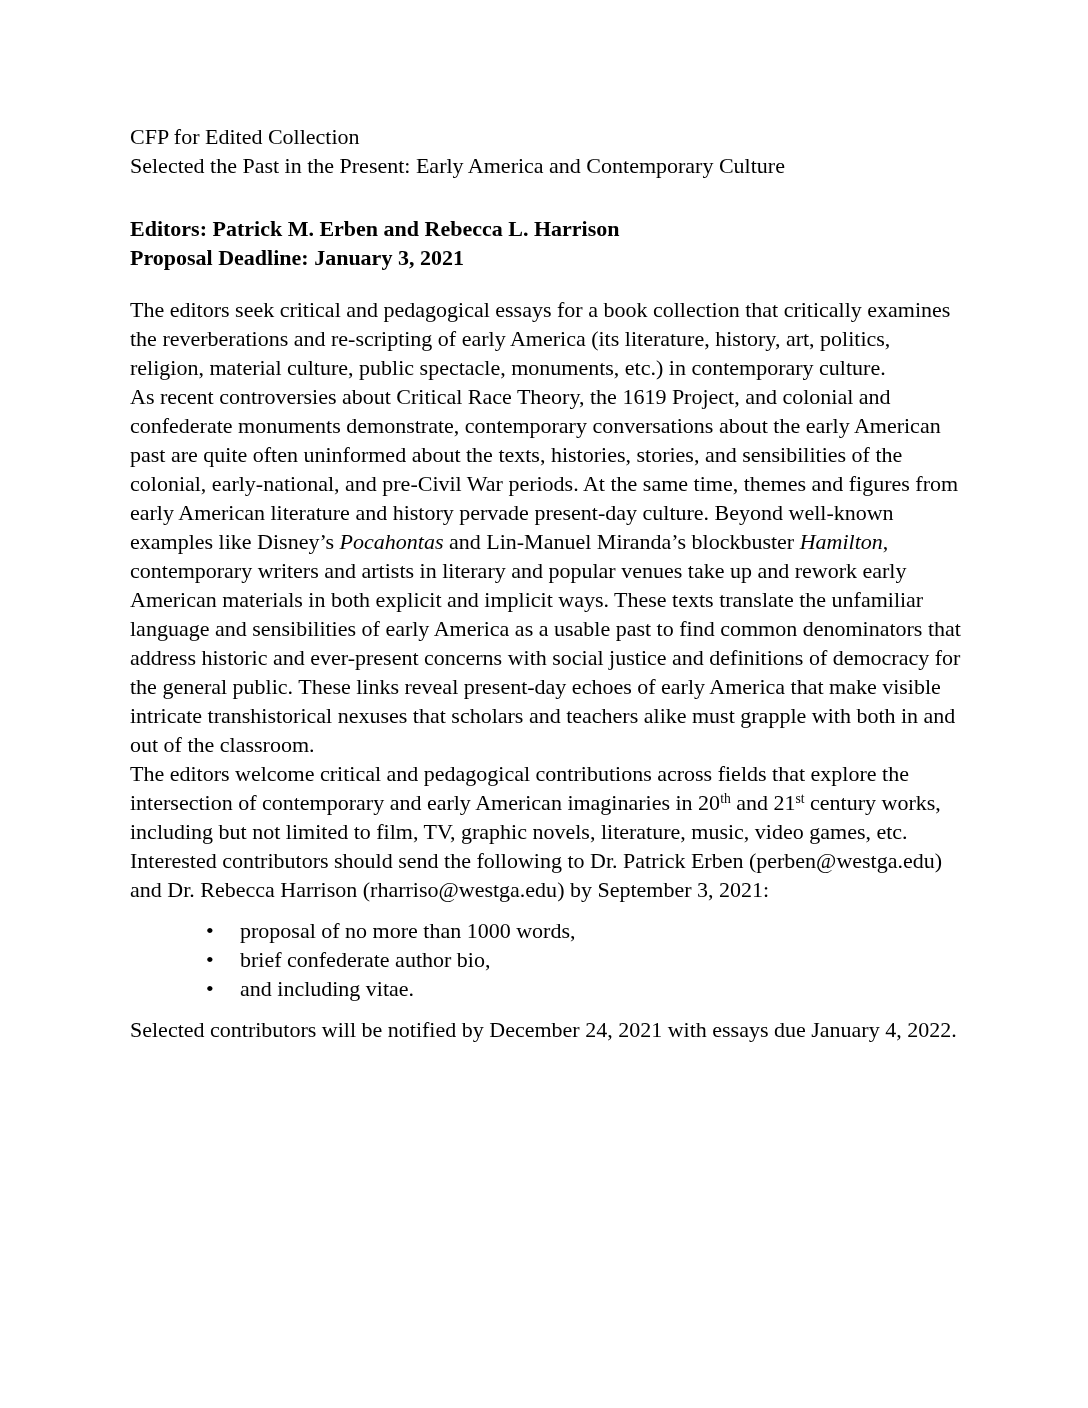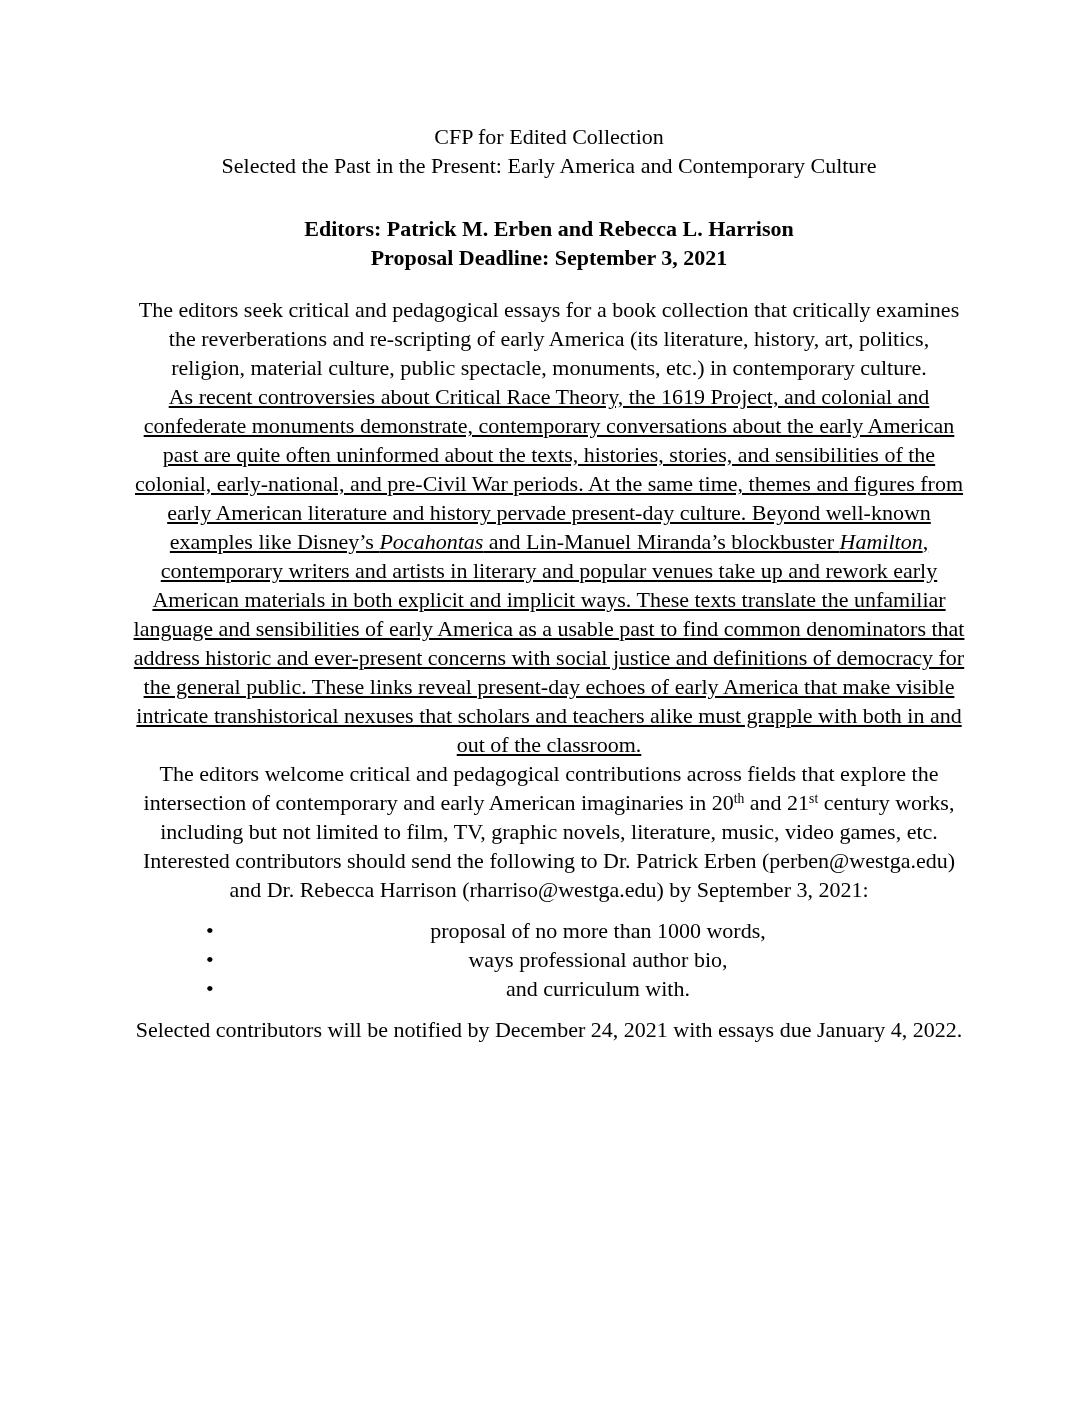--- a/index.html
+++ b/index.html
@@ -15,27 +15,27 @@
   .page {
     box-sizing: border-box;
     width: 1088px;
     min-height: 1408px;
     padding: 122px 120px 40px 130px;
     background: #ffffff;
     color: #000000;
     font-family: "Liberation Serif", "DejaVu Serif", serif;
     font-size: 22px;
     line-height: 29px;
-    text-align: center;
+    text-align: left;
   }
   .page p { margin: 0; }
   .title-block   { margin-bottom: 34px; }
   .editors-block { margin-bottom: 23px; font-weight: bold; }
   .para-1 { margin-bottom: 13px; }
-  .para-2 { margin-bottom: 33px; text-decoration: underline; }
+  .para-2 { margin-bottom: 33px; }
   .para-3 { margin-bottom: 0; }
   em { font-style: italic; }
   sup {
     font-size: 62%;
     line-height: 0;
     vertical-align: baseline;
     position: relative;
     top: -0.55em;
   }
   ul.bullets {
@@ -61,30 +61,30 @@
 
 <div class="page">
 
   <header class="title-block">
     <p>CFP for Edited Collection</p>
     <p>Selected the Past in the Present: Early America and Contemporary Culture</p>
   </header>
 
   <section class="editors-block">
     <p>Editors: Patrick M. Erben and Rebecca L. Harrison</p>
-    <p>Proposal Deadline: September 3, 2021</p>
+    <p>Proposal Deadline: January 3, 2021</p>
   </section>
 
   <p class="para-1">The editors seek critical and pedagogical essays for a book collection that critically examines the reverberations and re-scripting of early America (its literature, history, art, politics, religion, material culture, public spectacle, monuments, etc.) in contemporary culture.</p>
 
   <p class="para-2"><span>As recent controversies about Critical Race Theory, the 1619 Project, and colonial and confederate monuments demonstrate, contemporary conversations about the early American past are quite often uninformed about the texts, histories, stories, and sensibilities of the colonial, early-national, and pre-Civil War periods. At the same time, themes and figures from early American literature and history pervade present-day culture. Beyond well-known examples like Disney’s </span><em>Pocahontas</em><span> and Lin-Manuel Miranda’s blockbuster </span><em>Hamilton</em><span>, contemporary writers and artists in literary and popular venues take up and rework early American materials in both explicit and implicit ways. These texts translate the unfamiliar language and sensibilities of early America as a usable past to find common denominators that address historic and ever-present concerns with social justice and definitions of democracy for the general public. These links reveal present-day echoes of early America that make visible intricate transhistorical nexuses that scholars and teachers alike must grapple with both in and out of the classroom.</span></p>
 
   <p class="para-3"><span>The editors welcome critical and pedagogical contributions across fields that explore the intersection of contemporary and early American imaginaries in 20</span><sup>th</sup><span> and 21</span><sup>st</sup><span> century works, including but not limited to film, TV, graphic novels, literature, music, video games, etc. Interested contributors should send the following to Dr. Patrick Erben (</span><span class="email">perben@westga.edu</span><span>) and Dr. Rebecca Harrison (</span><span class="email">rharriso@westga.edu</span><span>) by September 3, 2021:</span></p>
 
   <ul class="bullets">
     <li><span class="dot" aria-hidden="true"></span><span>proposal of no more than 1000 words,</span></li>
-    <li><span class="dot" aria-hidden="true"></span><span>ways professional author bio,</span></li>
-    <li><span class="dot" aria-hidden="true"></span><span>and curriculum with.</span></li>
+    <li><span class="dot" aria-hidden="true"></span><span>brief confederate author bio,</span></li>
+    <li><span class="dot" aria-hidden="true"></span><span>and including vitae.</span></li>
   </ul>
 
   <p class="closing">Selected contributors will be notified by December 24, 2021 with essays due January 4, 2022.</p>
 
 </div>
 
 </body></html>

